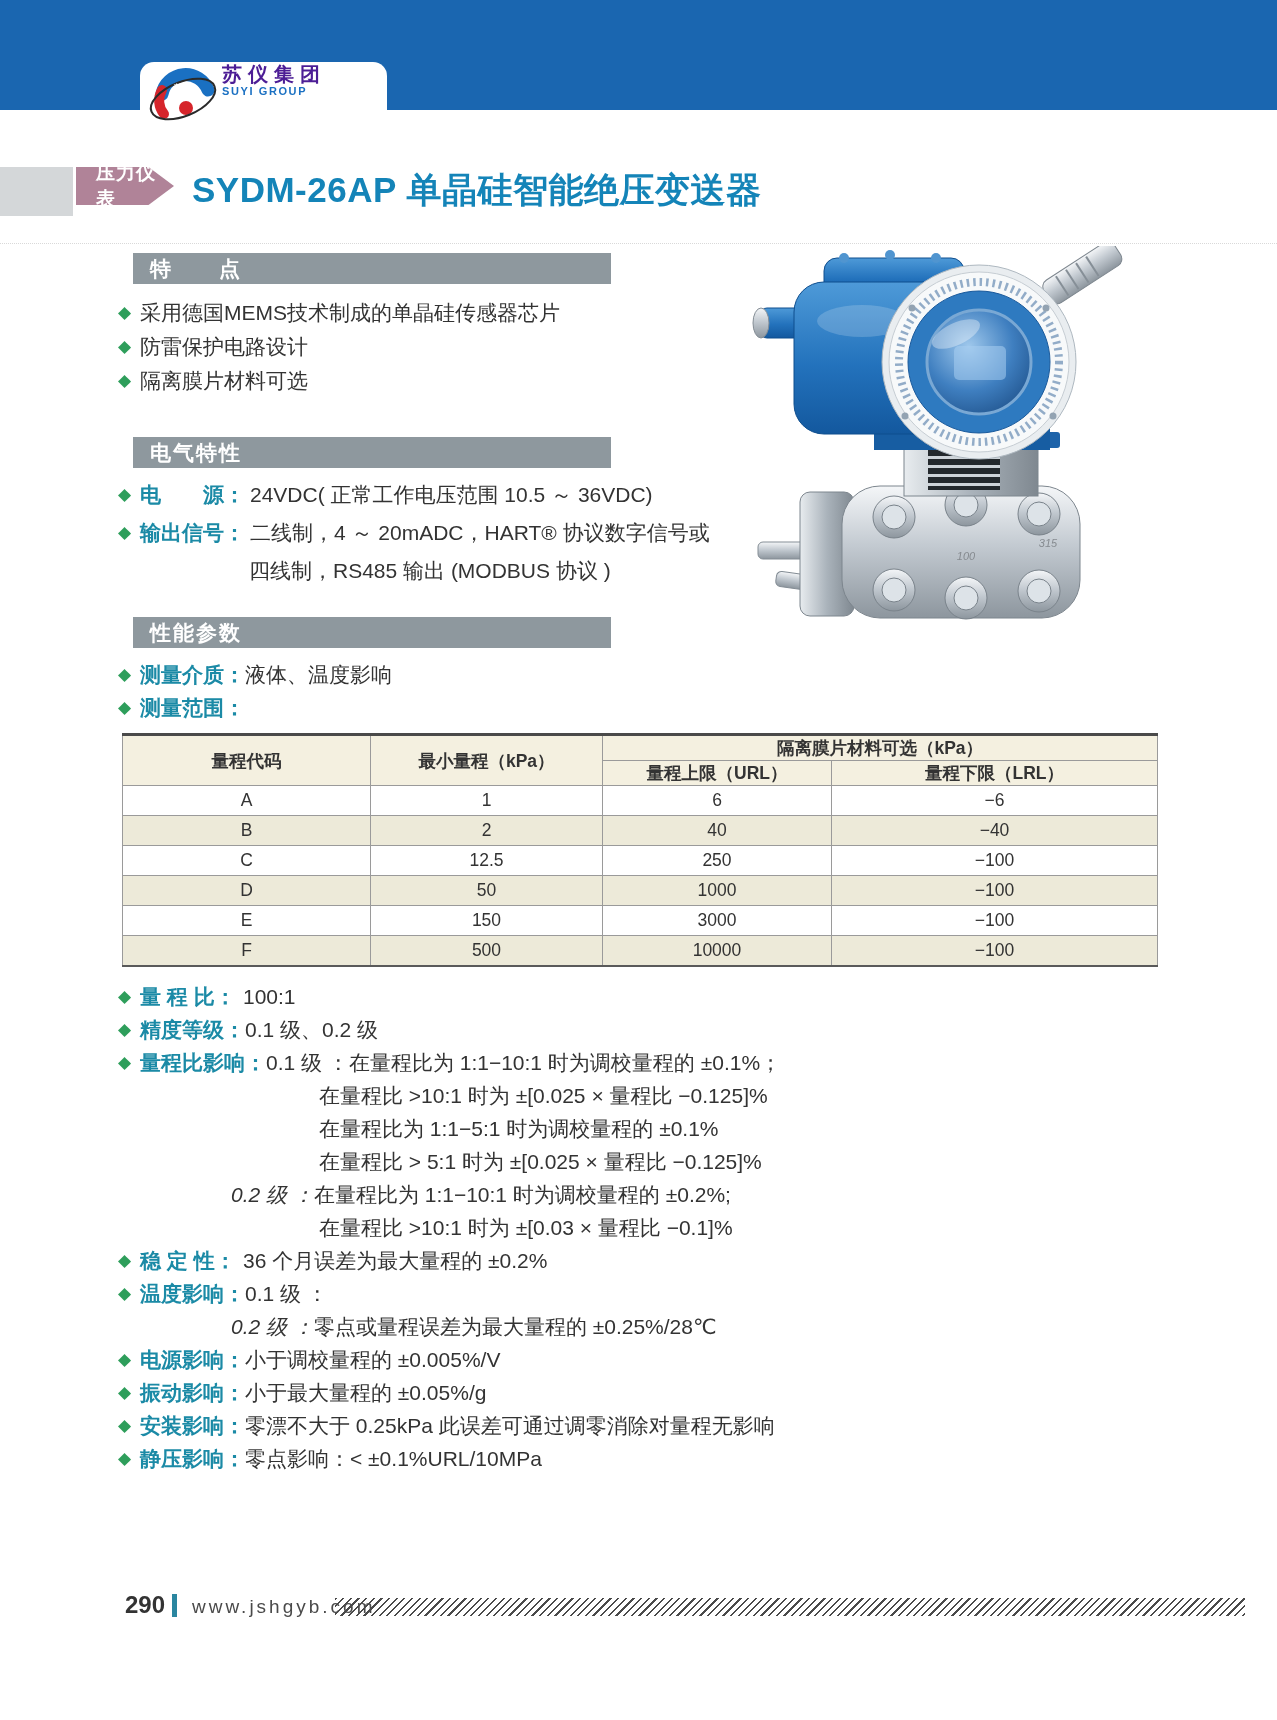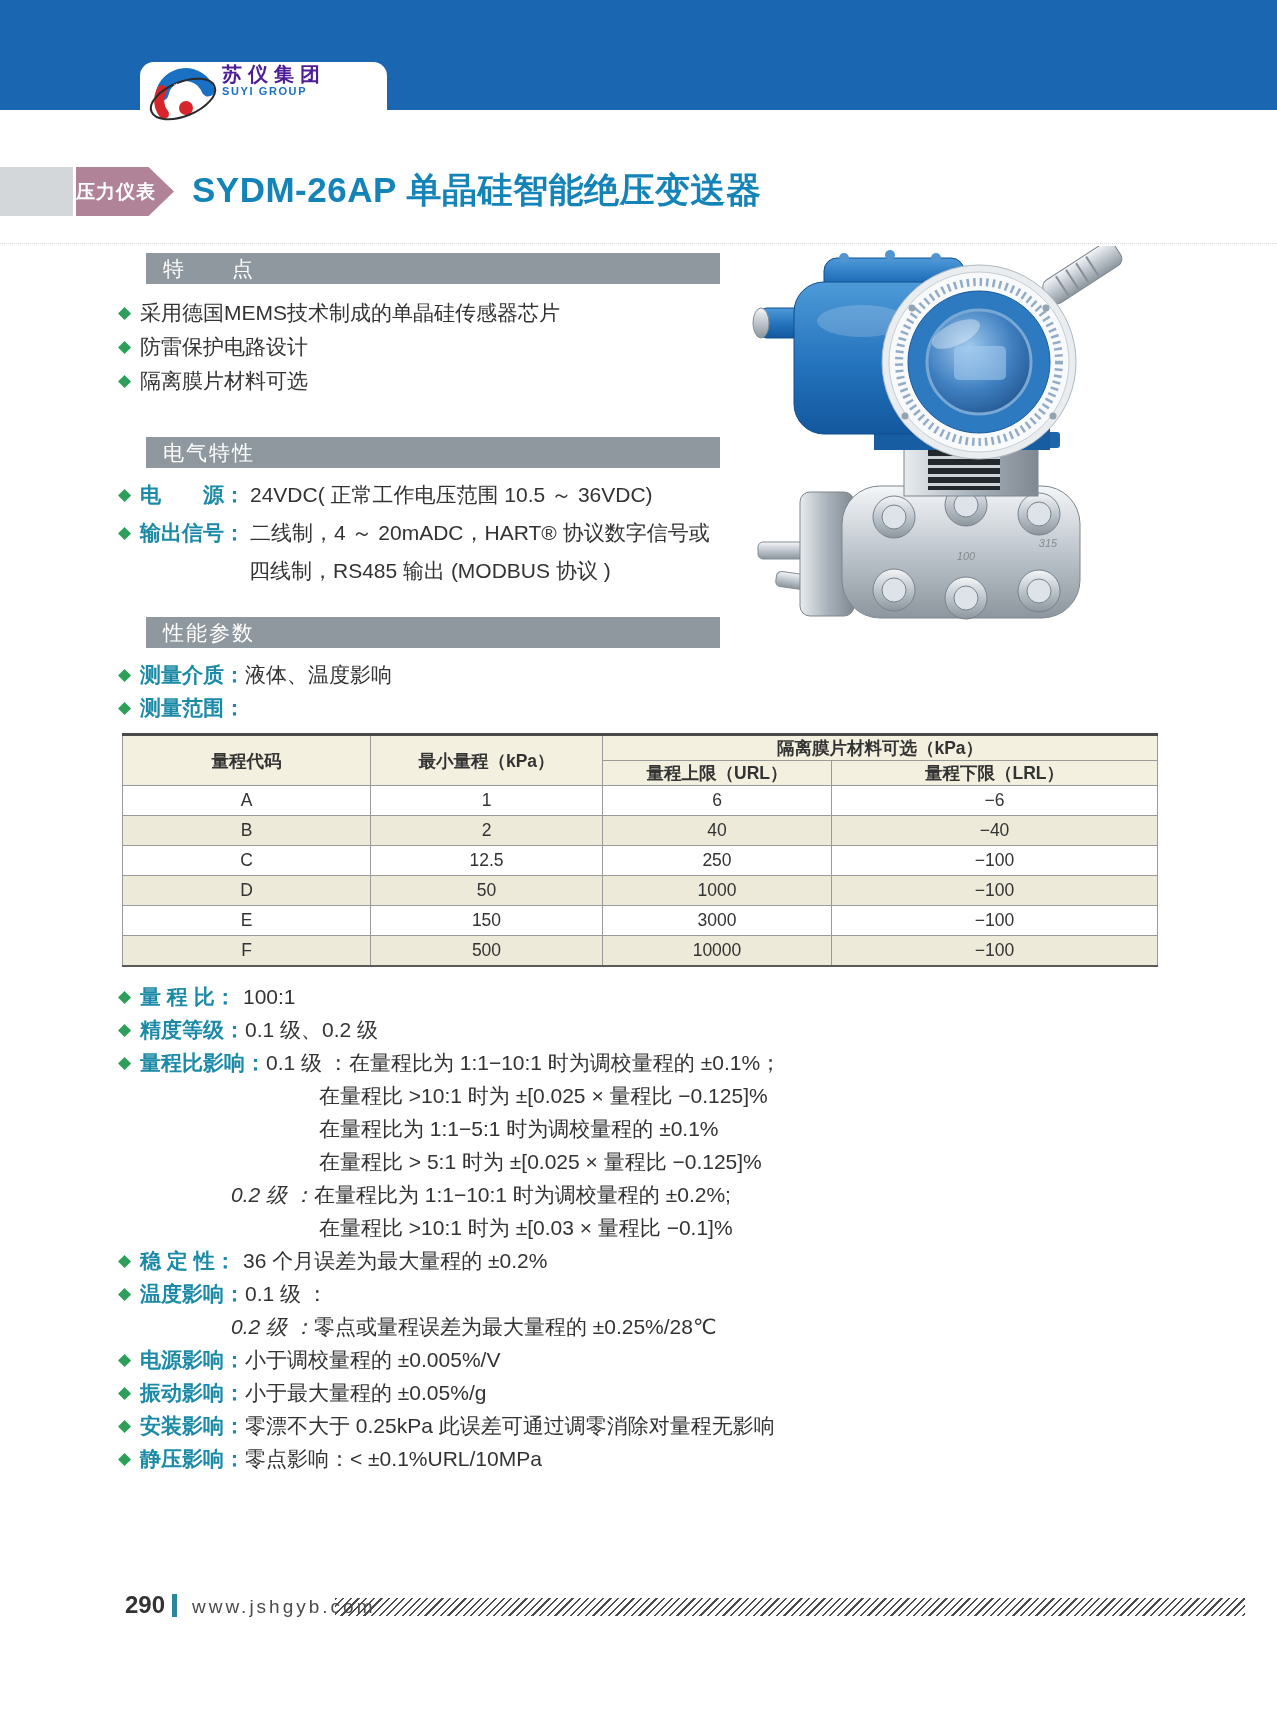--- a/index.html
+++ b/index.html
@@ -9,31 +9,31 @@
   
   .top-bar{position:absolute;top:0;left:0;width:1277px;height:110px;background:#1a66b0;}
   .logo-box{position:absolute;top:62px;left:140px;width:247px;height:78px;background:#fff;
             border-radius:14px;display:flex;align-items:flex-start;padding:2px 6px;box-sizing:border-box;z-index:3;}
   .logo-text{display:flex;flex-direction:column;line-height:1.08;margin-left:2px;}
   .logo-cn{color:#4c1d95;font-weight:bold;font-size:20px;letter-spacing:6px;white-space:nowrap;font-family:Liberation Serif, serif;}
   .logo-en{color:#1a70c2;font-weight:bold;font-size:11px;letter-spacing:1.6px;white-space:nowrap;}
 
   
   .cat-block{position:absolute;top:167px;left:0;width:73px;height:49px;background:#d4d7d9;}
-  .cat-tag{position:absolute;top:167px;left:76px;width:98px;height:49px;background:#b08398;color:#fff;
+  .cat-tag{position:absolute;top:167px;left:76px;width:98px;height:38px;background:#b08398;color:#fff;
            font-weight:bold;font-size:19px;letter-spacing:1px;display:flex;align-items:center;
-           padding-left:0;box-sizing:border-box;
+           padding-left:20px;box-sizing:border-box;
            clip-path:polygon(0 0,74% 0,100% 50%,74% 100%,0 100%);}
   .page-title{position:absolute;top:161px;left:186px;margin:6px;font-size:35px;font-weight:bold;
               color:#1484b8;letter-spacing:.5px;white-space:nowrap;}
   .dotted-rule{position:absolute;top:243px;left:0;width:1277px;border-top:1px dotted #d9d9d9;}
 
   
   .content{position:absolute;left:118px;top:253px;width:1045px;}
-  .sec-bar{margin-left:28px;width:574px;height:31px;background:#8e989e;color:#fff;font-weight:normal;
+  .sec-bar{margin-left:15px;width:478px;height:31px;background:#8e989e;color:#fff;font-weight:bold;
            font-size:21px;line-height:31px;padding-left:17px;box-sizing:border-box;letter-spacing:2px;}
   .bar-elec{margin-top:39px;}
   .bar-perf{margin-top:27px;}
 
   .dia{color:#2e9e5b;font-size:17px;width:22px;flex:0 0 22px;}
   .lbl{color:#1b8aa6;font-weight:bold;white-space:pre;}
 
   .features{margin-top:12px;}
   .feat{display:flex;align-items:center;font-size:21px;line-height:34px;white-space:nowrap;}
 

